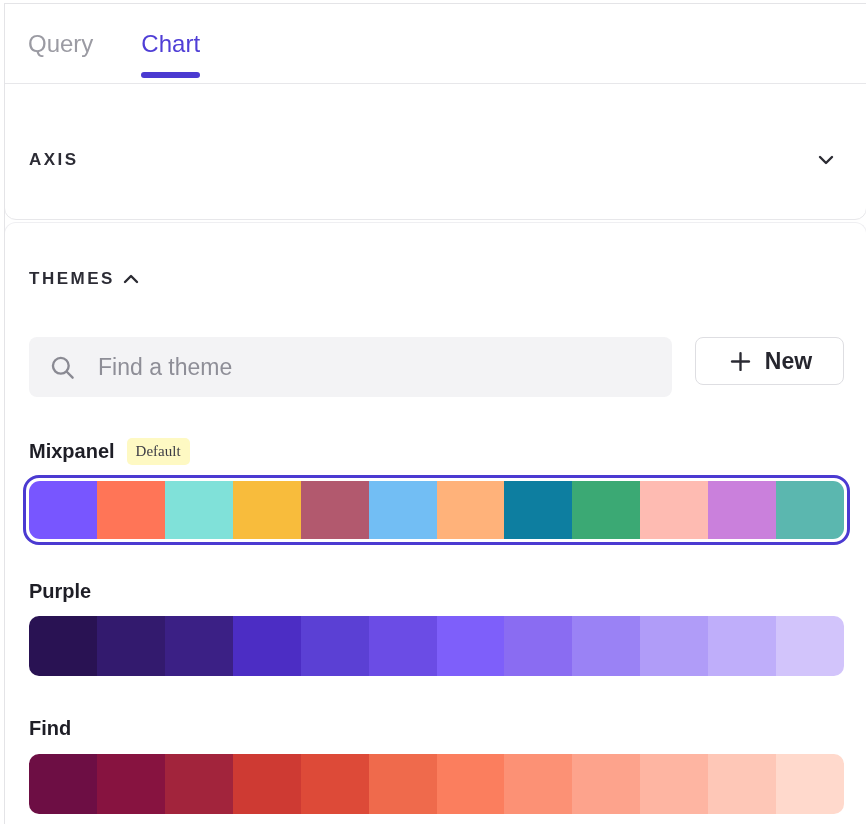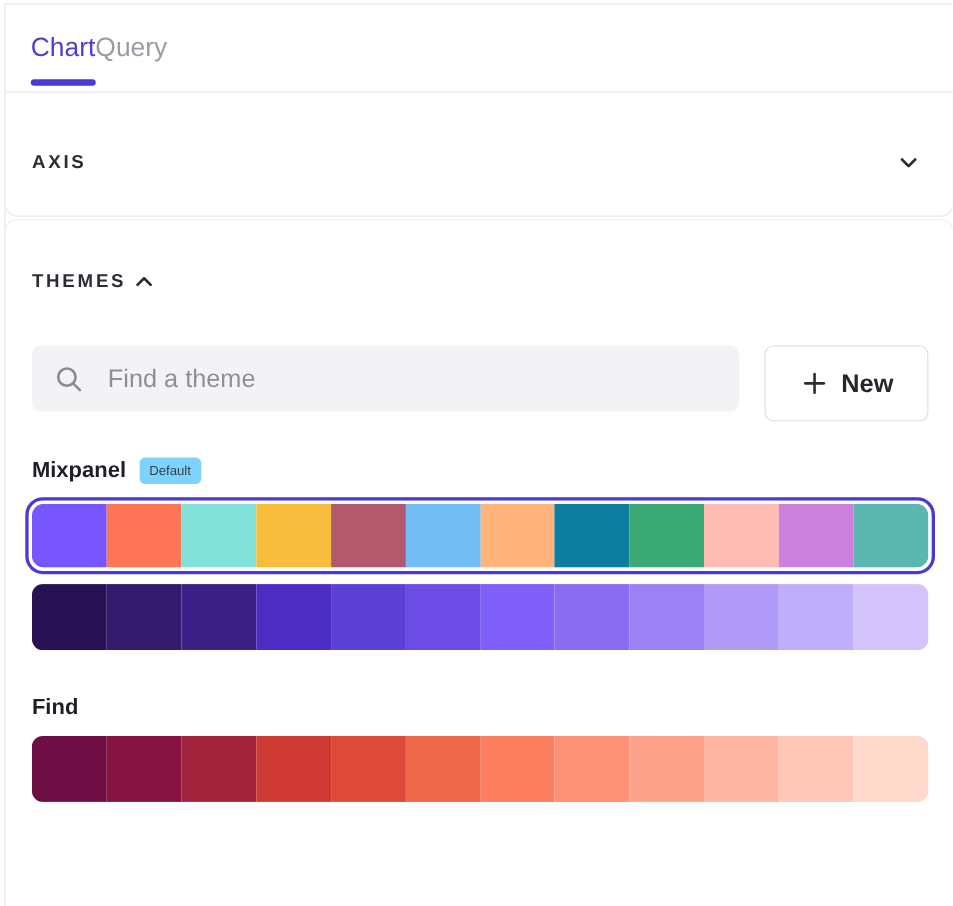--- a/index.html
+++ b/index.html
@@ -20,21 +20,21 @@
   .tab-label{font-size:24px;font-weight:500;}
   .tab-query .tab-label{color:#9B9BA3;}
   .tab-chart .tab-label{color:#4F3ED6;}
   .tab-underline{
     position:absolute;bottom:5px;left:0;right:0;height:6px;border-radius:3px;
     background:#4B3AD1;
   }
   
   .card{background:#fff;margin:0 -1px;box-sizing:border-box;}
   .card-axis{
-    height:114px;border:1px solid #E7E7EA;border-radius:0 0 12px 12px;
+    height:137px;border:1px solid #E7E7EA;border-radius:0 0 12px 12px;
     display:flex;align-items:center;justify-content:space-between;
     padding:16px 24px 0 24px;
   }
   .card-themes{
     margin-top:2px;border:1px solid #EFEFF2;border-bottom:none;
     border-radius:12px 12px 0 0;height:700px;
     padding:0 22px 0 24px;
   }
   .section-title{
     font-size:17px;font-weight:700;letter-spacing:2.5px;color:#2C2C35;
@@ -46,54 +46,54 @@
   .search-wrap{position:relative;flex:1;}
   .search-wrap svg{position:absolute;left:20px;top:17px;pointer-events:none;}
   .search-input{
     width:100%;height:60px;box-sizing:border-box;border:none;outline:none;
     background:#F3F3F5;border-radius:8px;padding:0 16px 0 69px;
     font-family:"Liberation Sans","DejaVu Sans",sans-serif;
     font-size:23px;color:#3C3C45;
   }
   .search-input::placeholder{color:#8E8E97;opacity:1;}
   .new-btn{
-    width:149px;height:69px;box-sizing:border-box;display:flex;align-items:center;justify-content:center;
+    width:149px;height:48px;box-sizing:border-box;display:flex;align-items:center;justify-content:center;
     gap:11px;background:#fff;border:1px solid #DEDEE2;border-radius:8px;cursor:pointer;
     font-family:inherit;font-size:23px;font-weight:600;color:#26262E;
   }
   
   .theme-label-row{margin-top:38px;display:flex;align-items:center;gap:12px;height:32px;}
   .theme-name{font-size:20px;font-weight:600;color:#1E1E26;}
   .badge{
-    background:#7dd3fc;color:#3C3C45;font-size:12px;font-weight:400;
-    padding:5px 9px;border-radius:5px;
+    background:#fef9c3;color:#3C3C45;font-size:15px;font-weight:400;
+    padding:5px 9px;border-radius:5px;font-family:Liberation Serif, serif;
   }
   .swatch-strip{display:flex;overflow:hidden;border-radius:10px;height:60px;cursor:pointer;}
   .swatch-strip .swatch{flex:1;}
   .selected-frame{
     margin:8px -6px 0;border:3px solid #4B3AD1;border-radius:16px;padding:3px;
   }
   .selected-frame .swatch-strip{height:58px;border-radius:11px;}
   .row-purple-label{margin-top:30px;}
   .row-purple-strip{margin-top:9px;}
   .row-lava-label{margin-top:36px;}
   .row-lava-strip{margin-top:10px;}
 </style>
 </head>
 <body>
 
 <div class="panel">
 
   <div class="tabbar">
+    <div class="tab tab-query">
+      <span class="tab-label">Query</span>
+    </div>
     <div class="tab tab-chart">
       <span class="tab-label">Chart</span>
       <div class="tab-underline"></div>
-    </div>
-    <div class="tab tab-query">
-      <span class="tab-label">Query</span>
     </div>
   </div>
 
   <div class="card card-axis">
     <span class="section-title">AXIS</span>
     <button class="chev-btn">
       <svg width="24" height="24" viewBox="0 0 24 24" fill="none" stroke="#2B2B33" stroke-width="2.4" stroke-linecap="round" stroke-linejoin="round">
           <polyline points="6 9 12 15 18 9"></polyline>
         </svg>
     </button>
@@ -141,20 +141,23 @@
           <div class="swatch" style="background: rgb(114, 190, 244);"></div>
           <div class="swatch" style="background: rgb(255, 178, 122);"></div>
           <div class="swatch" style="background: rgb(13, 126, 160);"></div>
           <div class="swatch" style="background: rgb(59, 169, 116);"></div>
           <div class="swatch" style="background: rgb(254, 187, 178);"></div>
           <div class="swatch" style="background: rgb(202, 128, 220);"></div>
           <div class="swatch" style="background: rgb(91, 183, 175);"></div>
         </div>
     </div>
 
+    <div class="theme-label-row row-purple-label">
+      <span class="theme-name">Purple</span>
+    </div>
     <div class="swatch-strip row-purple-strip">
         <div class="swatch" style="background: rgb(41, 18, 83);"></div>
         <div class="swatch" style="background: rgb(51, 26, 110);"></div>
         <div class="swatch" style="background: rgb(59, 32, 133);"></div>
         <div class="swatch" style="background: rgb(76, 45, 196);"></div>
         <div class="swatch" style="background: rgb(91, 64, 212);"></div>
         <div class="swatch" style="background: rgb(107, 76, 229);"></div>
         <div class="swatch" style="background: rgb(126, 95, 250);"></div>
         <div class="swatch" style="background: rgb(138, 108, 242);"></div>
         <div class="swatch" style="background: rgb(154, 130, 245);"></div>

